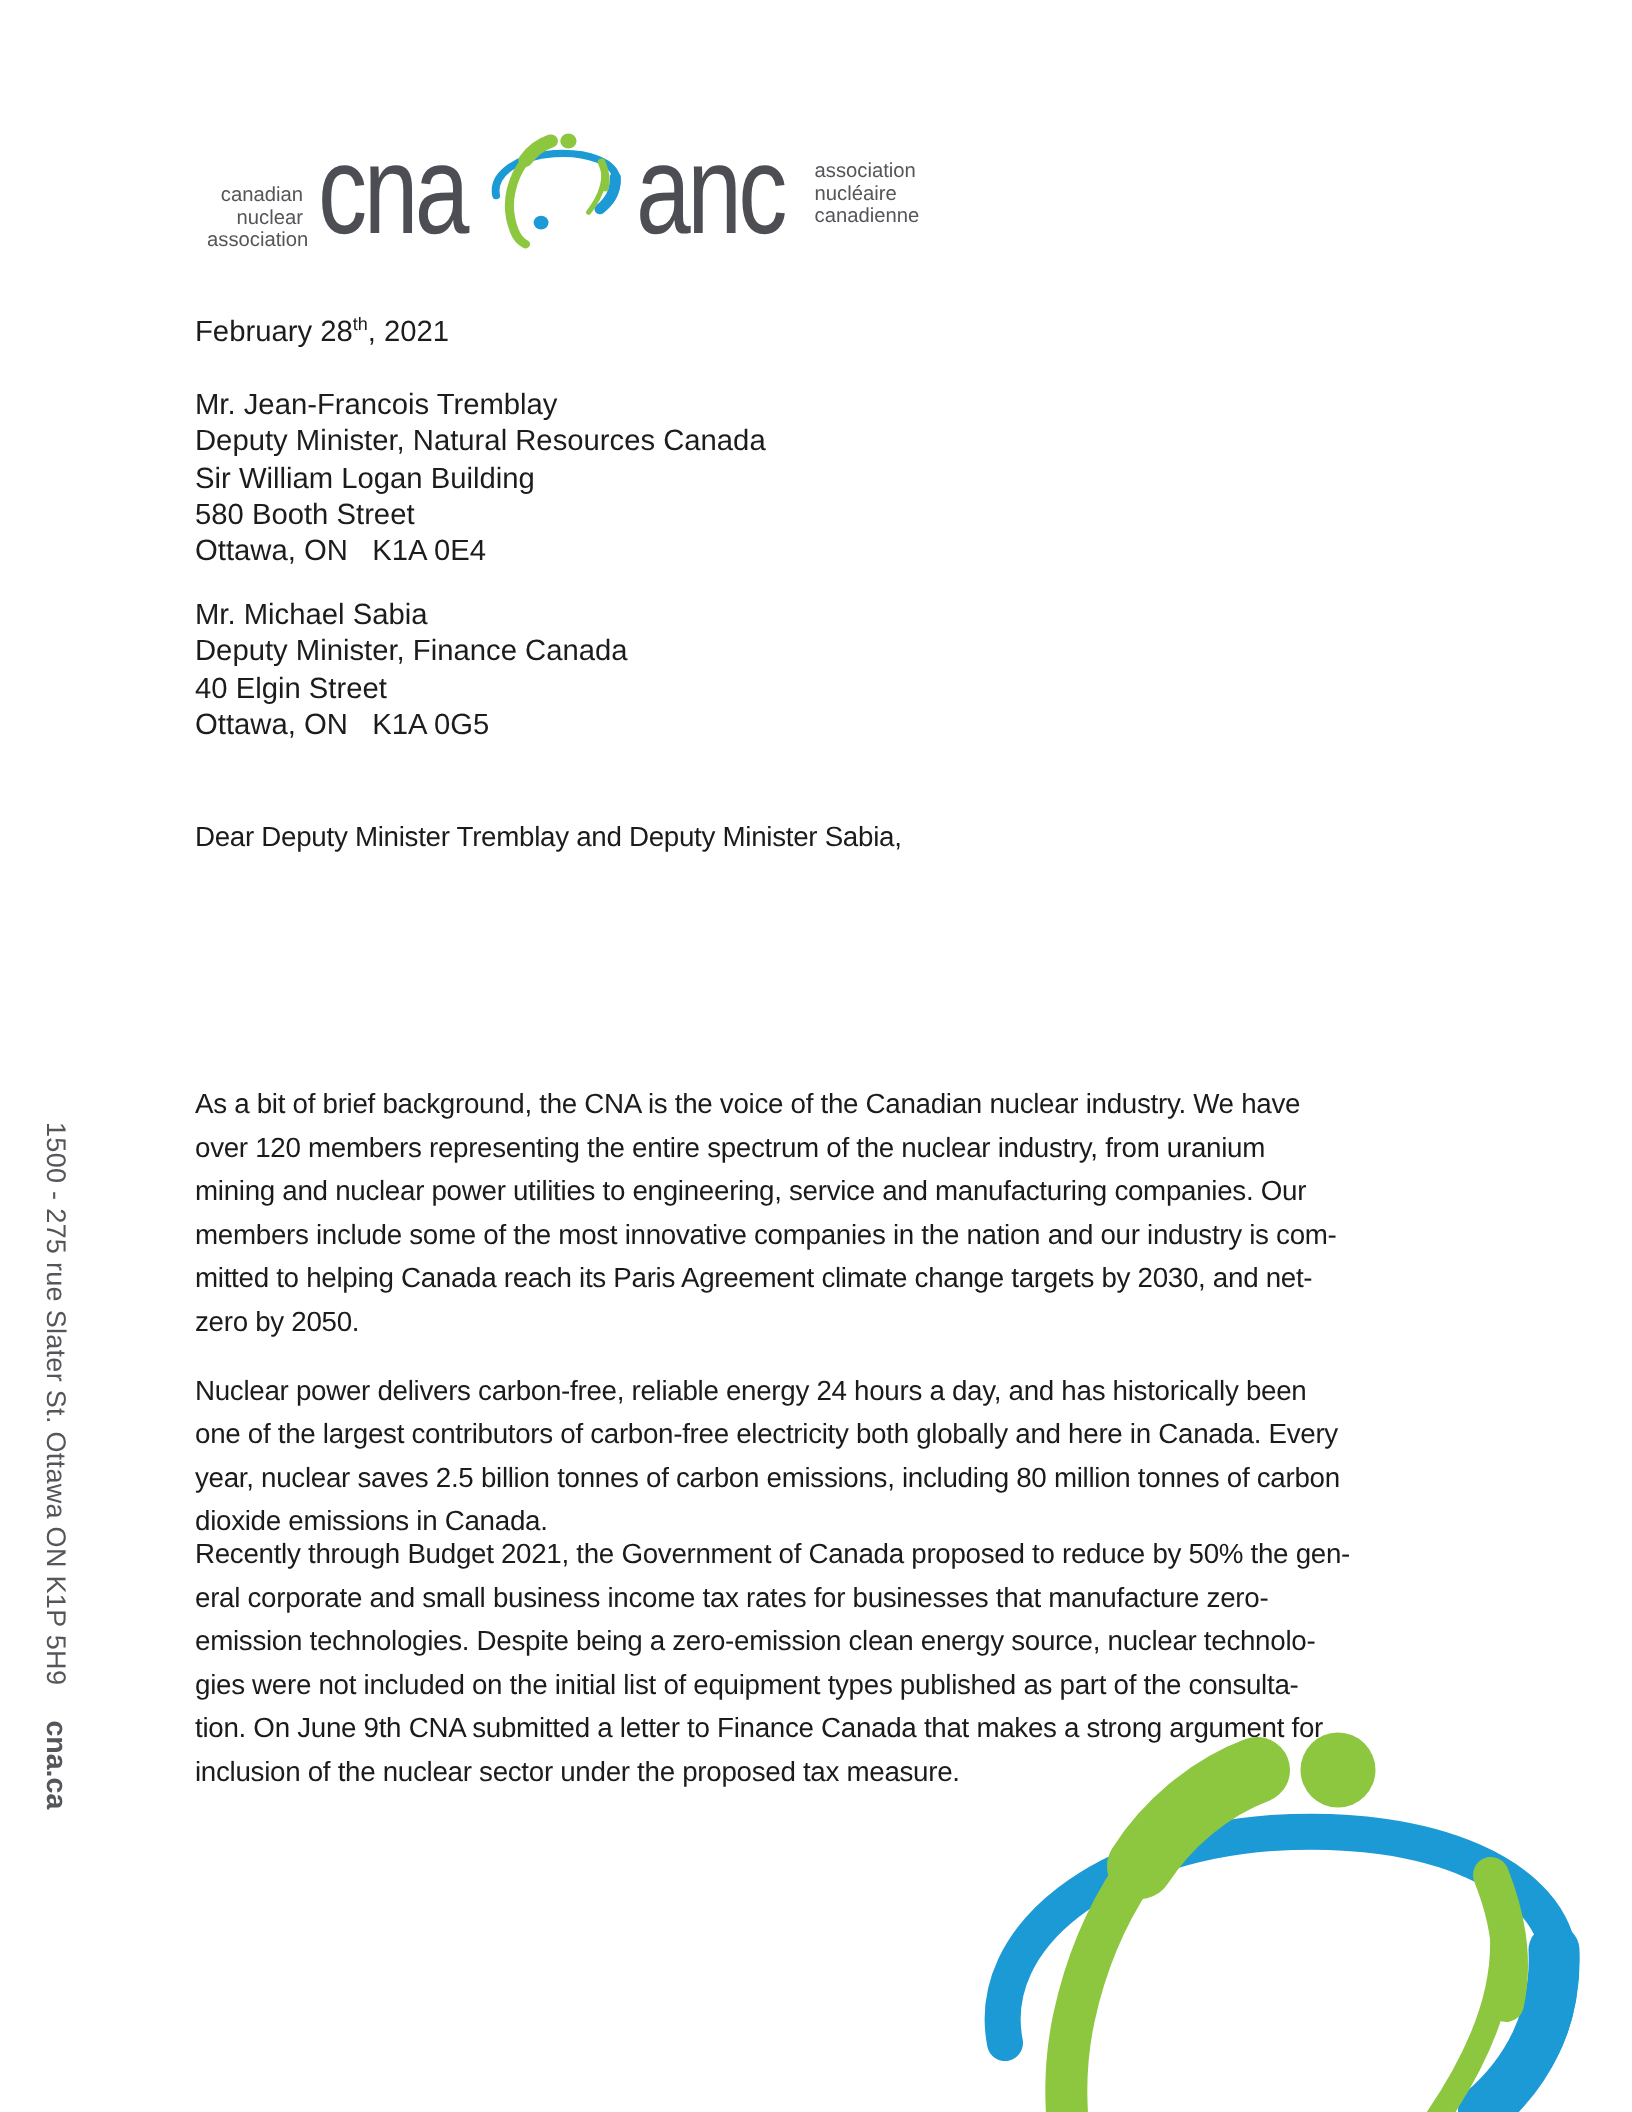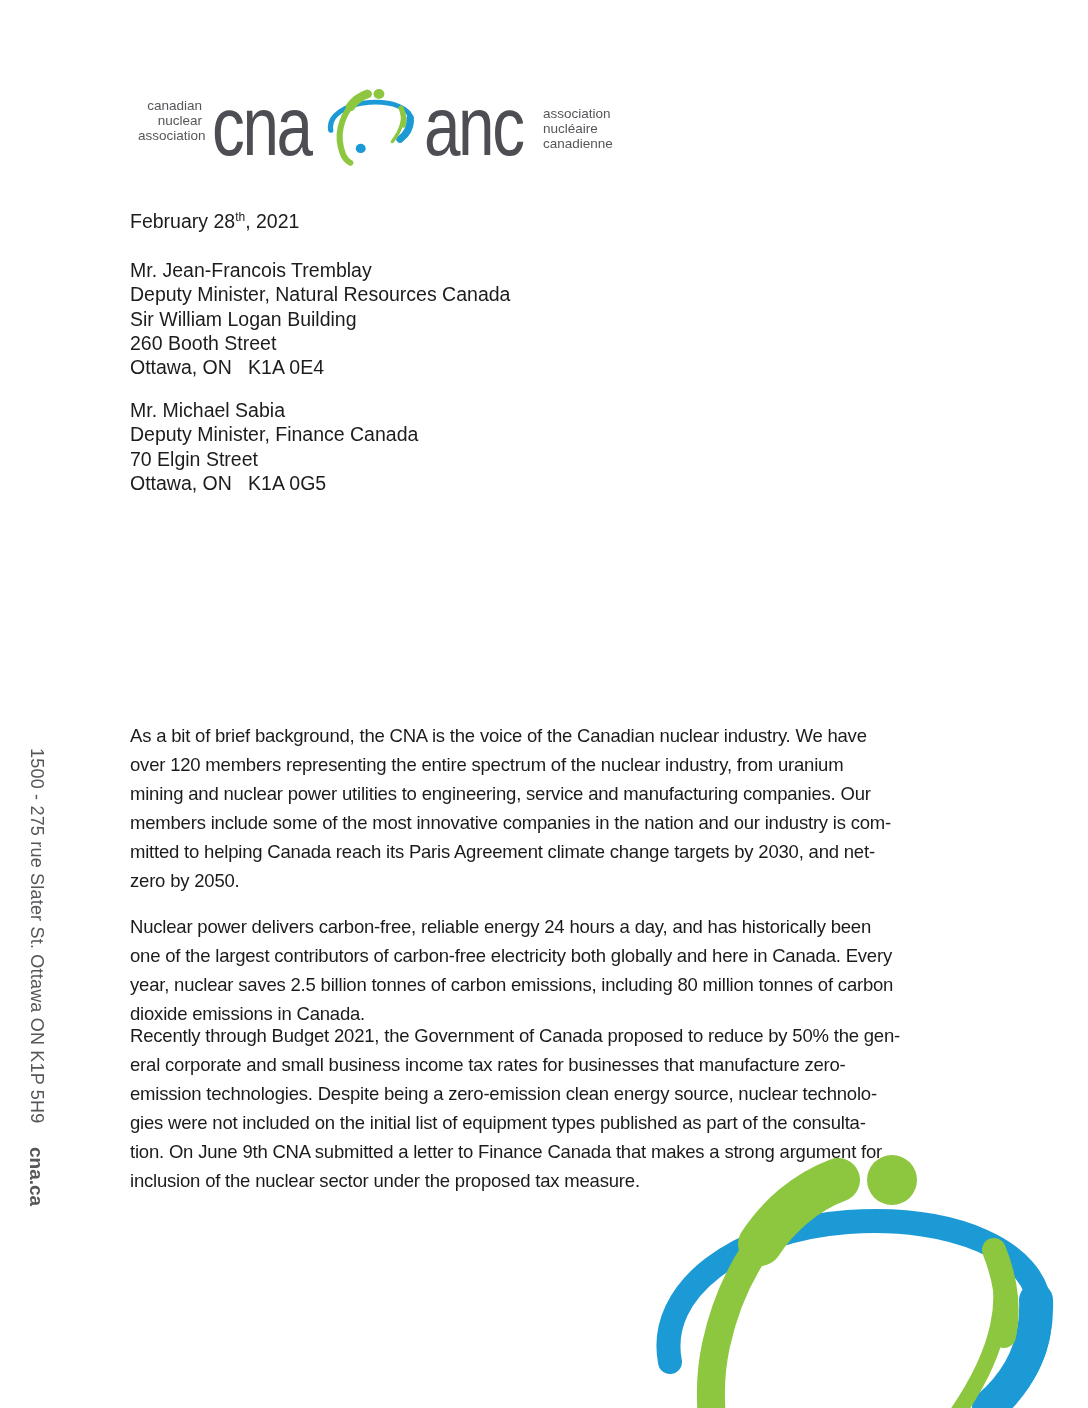--- a/index.html
+++ b/index.html
@@ -14,21 +14,21 @@
   }
 
   
   .logo-tagline {
     position: absolute;
     font-size: 13.5px;
     line-height: 15px;
     color: #55565a;
     white-space: pre;
   }
-  .tag-left  { left: 138px; top: 98px; width: 64px; text-align: right; }
+  .tag-left  { left: 138px; top: 122px; width: 64px; text-align: right; }
   .tag-right { left: 543px; top: 106px; text-align: left; }
 
   .logo-word {
     position: absolute;
     top: 84px;
     font-size: 84px;
     line-height: 84px;
     letter-spacing: -3px;
     font-weight: 400;
     color: #4d4e53;
@@ -124,27 +124,28 @@
     <div class="logo-tagline tag-right">association
 nucléaire
 canadienne</div>
   </div>
 
   <div class="date-line"><span>February 28</span><sup>th</sup><span>, 2021</span></div>
 
   <div class="addr addr-1">Mr. Jean-Francois Tremblay
 Deputy Minister, Natural Resources Canada
 Sir William Logan Building
-260 Booth Street
+580 Booth Street
 Ottawa, ON   K1A 0E4</div>
   <div class="addr addr-2">Mr. Michael Sabia
 Deputy Minister, Finance Canada
-70 Elgin Street
+40 Elgin Street
 Ottawa, ON   K1A 0G5</div>
 
+  <div class="body-text salutation">Dear Deputy Minister Tremblay and Deputy Minister Sabia,</div>
 
   <div class="body-text para-2">As a bit of brief background, the CNA is the voice of the Canadian nuclear industry. We have
 over 120 members representing the entire spectrum of the nuclear industry, from uranium
 mining and nuclear power utilities to engineering, service and manufacturing companies. Our
 members include some of the most innovative companies in the nation and our industry is com-
 mitted to helping Canada reach its Paris Agreement climate change targets by 2030, and net-
 zero by 2050.</div>
   <div class="body-text para-3">Nuclear power delivers carbon-free, reliable energy 24 hours a day, and has historically been
 one of the largest contributors of carbon-free electricity both globally and here in Canada. Every
 year, nuclear saves 2.5 billion tonnes of carbon emissions, including 80 million tonnes of carbon

